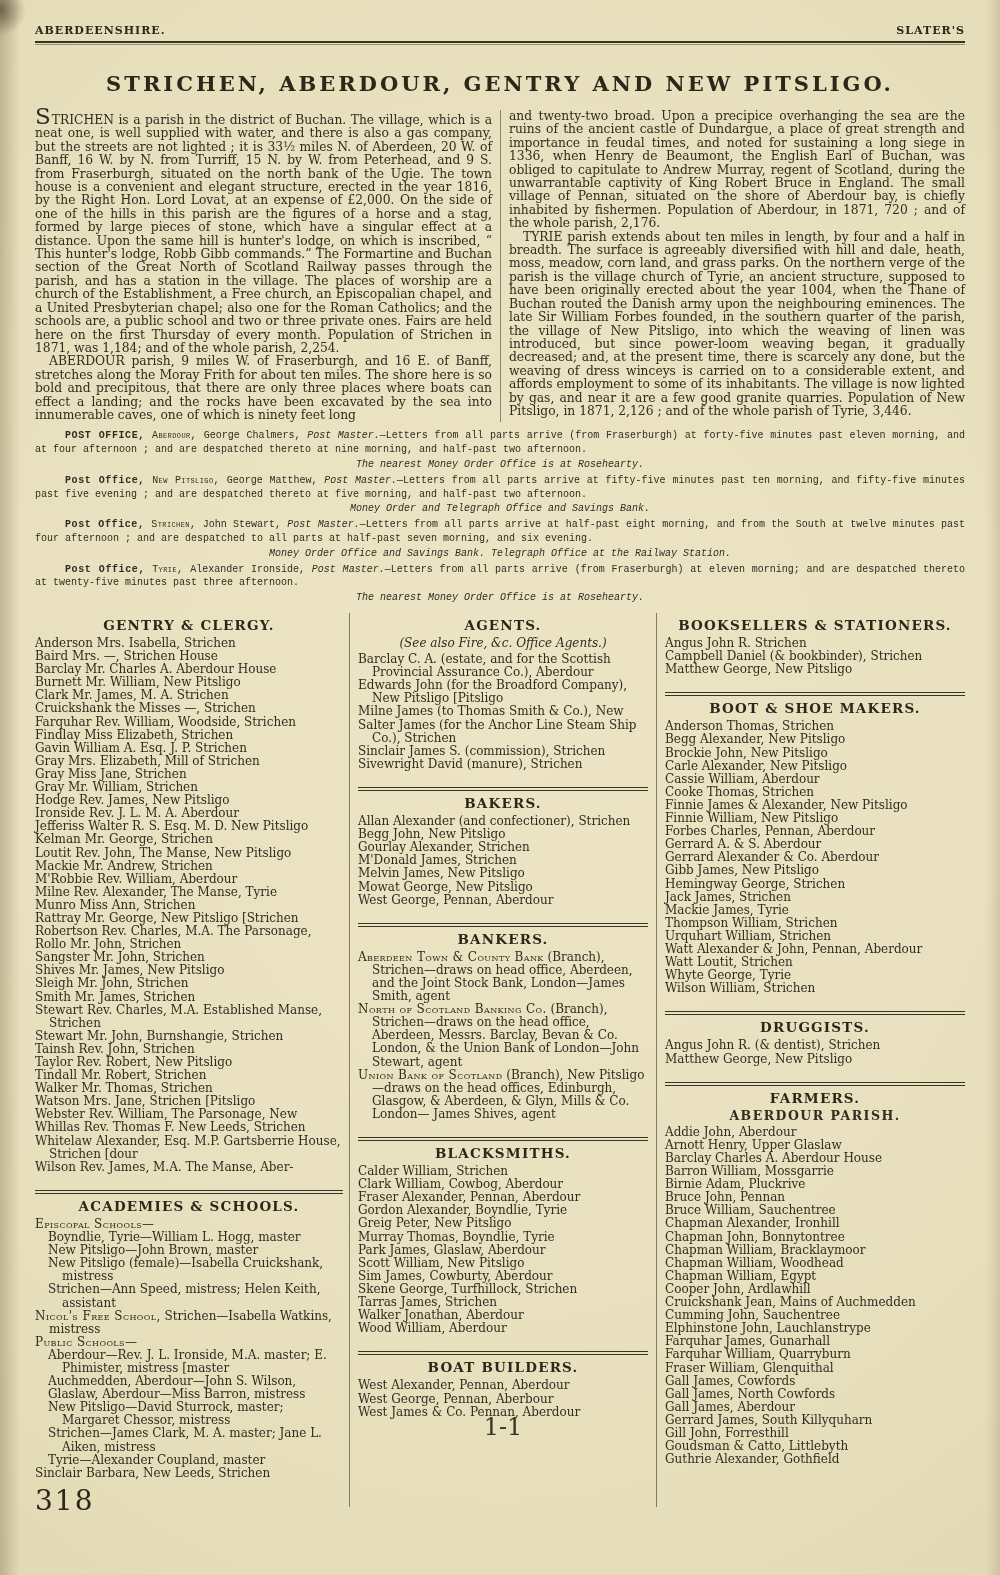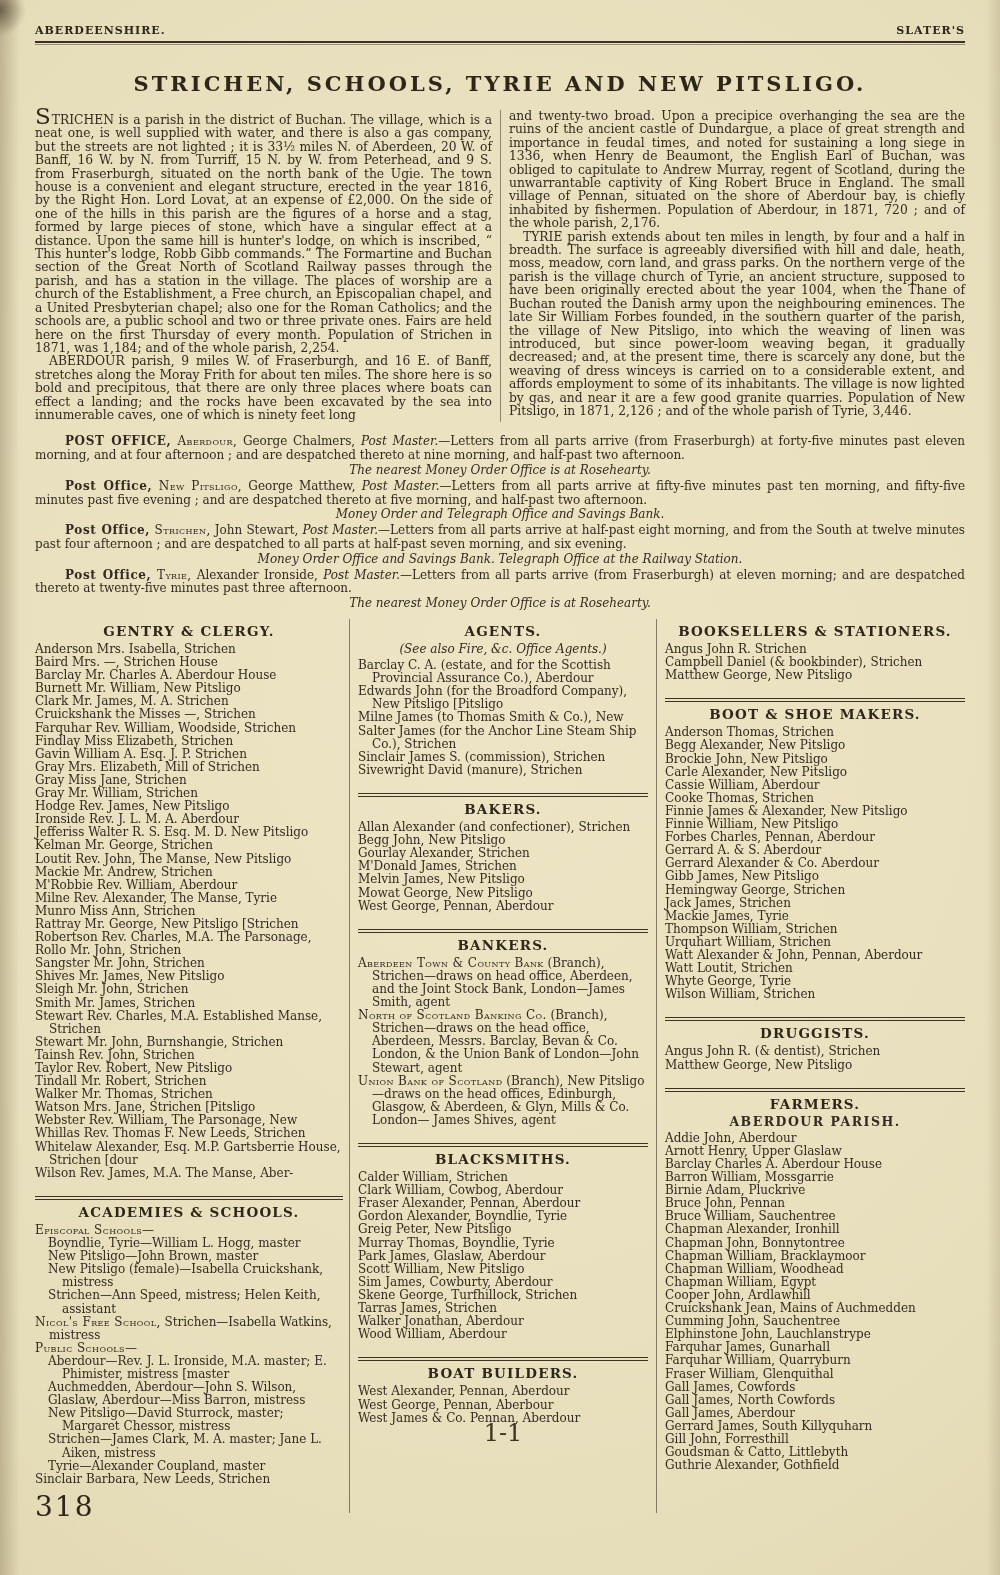--- a/index.html
+++ b/index.html
@@ -28,21 +28,21 @@
   
   .intro{display:flex;}
   .icol{width:50%;box-sizing:border-box;font-size:12.3px;line-height:13.4px;
     text-align:justify;}
   .icol.l{padding-right:8px;}
   .icol.r{padding-left:8px;border-left:1px solid rgba(64,54,38,.55);}
   .ipara{margin:0;}
   .ipara.ind{text-indent:14px;}
   .ipara.dropcap::first-letter{font-size:23px;line-height:12px;letter-spacing:1px;}
   
-  .post{margin-top:13px;font-size:12px;line-height:13.8px;}
+  .post{margin-top:7px;font-size:10px;line-height:13.8px;font-family:Liberation Mono, monospace;}
   .po{margin:2px 0 0 0;text-align:justify;text-indent:30px;}
   .po .lead{font-weight:bold;letter-spacing:.6px;}
   .po .place{font-variant:small-caps;letter-spacing:.4px;}
   .po .pm{font-style:italic;}
   .po-note{margin:1px 0 2px 0;text-align:center;font-style:italic;}
   
   .directory{display:flex;margin-top:8px;align-items:stretch;}
   .dcol{box-sizing:border-box;font-size:12px;line-height:13.1px;}
   .dcol.c1{width:314px;padding-right:6px;}
   .dcol.c2{width:308px;padding:0 8px;border-left:1px solid rgba(64,54,38,.6);
@@ -64,21 +64,21 @@
 </head>
 <body>
 
 <div class="page">
   <div class="running">
     <span>ABERDEENSHIRE.</span>
     <span>SLATER'S</span>
   </div>
   <div class="head-rule"></div>
 
-  <h1 class="title">STRICHEN, SCHOOLS, TYRIE AND NEW PITSLIGO.</h1>
+  <h1 class="title">STRICHEN, ABERDOUR, GENTRY AND NEW PITSLIGO.</h1>
 
   <div class="intro">
     <div class="icol l" id="intro-left">
         <p class="ipara dropcap">STRICHEN is a parish in the district of Buchan.  The village, which is a neat one, is well supplied with water, and there is also a gas company, but the streets are not lighted ; it is 33½ miles N. of Aberdeen, 20 W. of Banff, 16 W. by N. from Turriff, 15 N. by W. from Peterhead, and 9 S. from Fraserburgh, situated on the north bank of the Ugie.  The town house is a convenient and elegant structure, erected in the year 1816, by the Right Hon. Lord Lovat, at an expense of £2,000.  On the side of one of the hills in this parish are the figures of a horse and a stag, formed by large pieces of stone, which have a singular effect at a distance.  Upon the same hill is hunter's lodge, on which is inscribed, “ This hunter's lodge, Robb Gibb commands.”  The Formartine and Buchan section of the Great North of Scotland Railway passes through the parish, and has a station in the village.  The places of worship are a church of the Establishment, a Free church, an Episcopalian chapel, and a United Presbyterian chapel; also one for the Roman Catholics; and the schools are, a public school and two or three private ones.  Fairs are held here on the first Thursday of every month.  Population of Strichen in 1871, was 1,184; and of the whole parish, 2,254.</p>
         <p class="ipara ind">ABERDOUR parish, 9 miles W. of Fraserburgh, and 16 E. of Banff, stretches along the Moray Frith for about ten miles.  The shore here is so bold and precipitous, that there are only three places where boats can effect a landing; and the rocks have been excavated by the sea into innumerable caves, one of which is ninety feet long</p>
       </div>
     <div class="icol r" id="intro-right">
         <p class="ipara">and twenty-two broad.  Upon a precipice overhanging the sea are the ruins of the ancient castle of Dundargue, a place of great strength and importance in feudal times, and noted for sustaining a long siege in 1336, when Henry de Beaumont, the English Earl of Buchan, was obliged to capitulate to Andrew Murray, regent of Scotland, during the unwarrantable captivity of King Robert Bruce in England.  The small village of Pennan, situated on the shore of Aberdour bay, is chiefly inhabited by fishermen.  Population of Aberdour, in 1871, 720 ;  and of the whole parish, 2,176.</p>
         <p class="ipara ind">TYRIE parish extends about ten miles in length, by four and a half in breadth.  The surface is agreeably diversified with hill and dale, heath, moss, meadow, corn land, and grass parks.  On the northern verge of the parish is the village church of Tyrie, an ancient structure, supposed to have been originally erected about the year 1004, when the Thane of Buchan routed the Danish army upon the neighbouring eminences.  The late Sir William Forbes founded, in the southern quarter of the parish, the village of New Pitsligo, into which the weaving of linen was introduced, but since power-loom weaving began, it gradually decreased; and, at the present time, there is scarcely any done, but the weaving of dress winceys is carried on to a considerable extent, and affords employment to some of its inhabitants.  The village is now lighted by gas, and near it are a few good granite quarries.  Population of New Pitsligo, in 1871, 2,126 ; and of the whole parish of Tyrie, 3,446.</p>
       </div>

